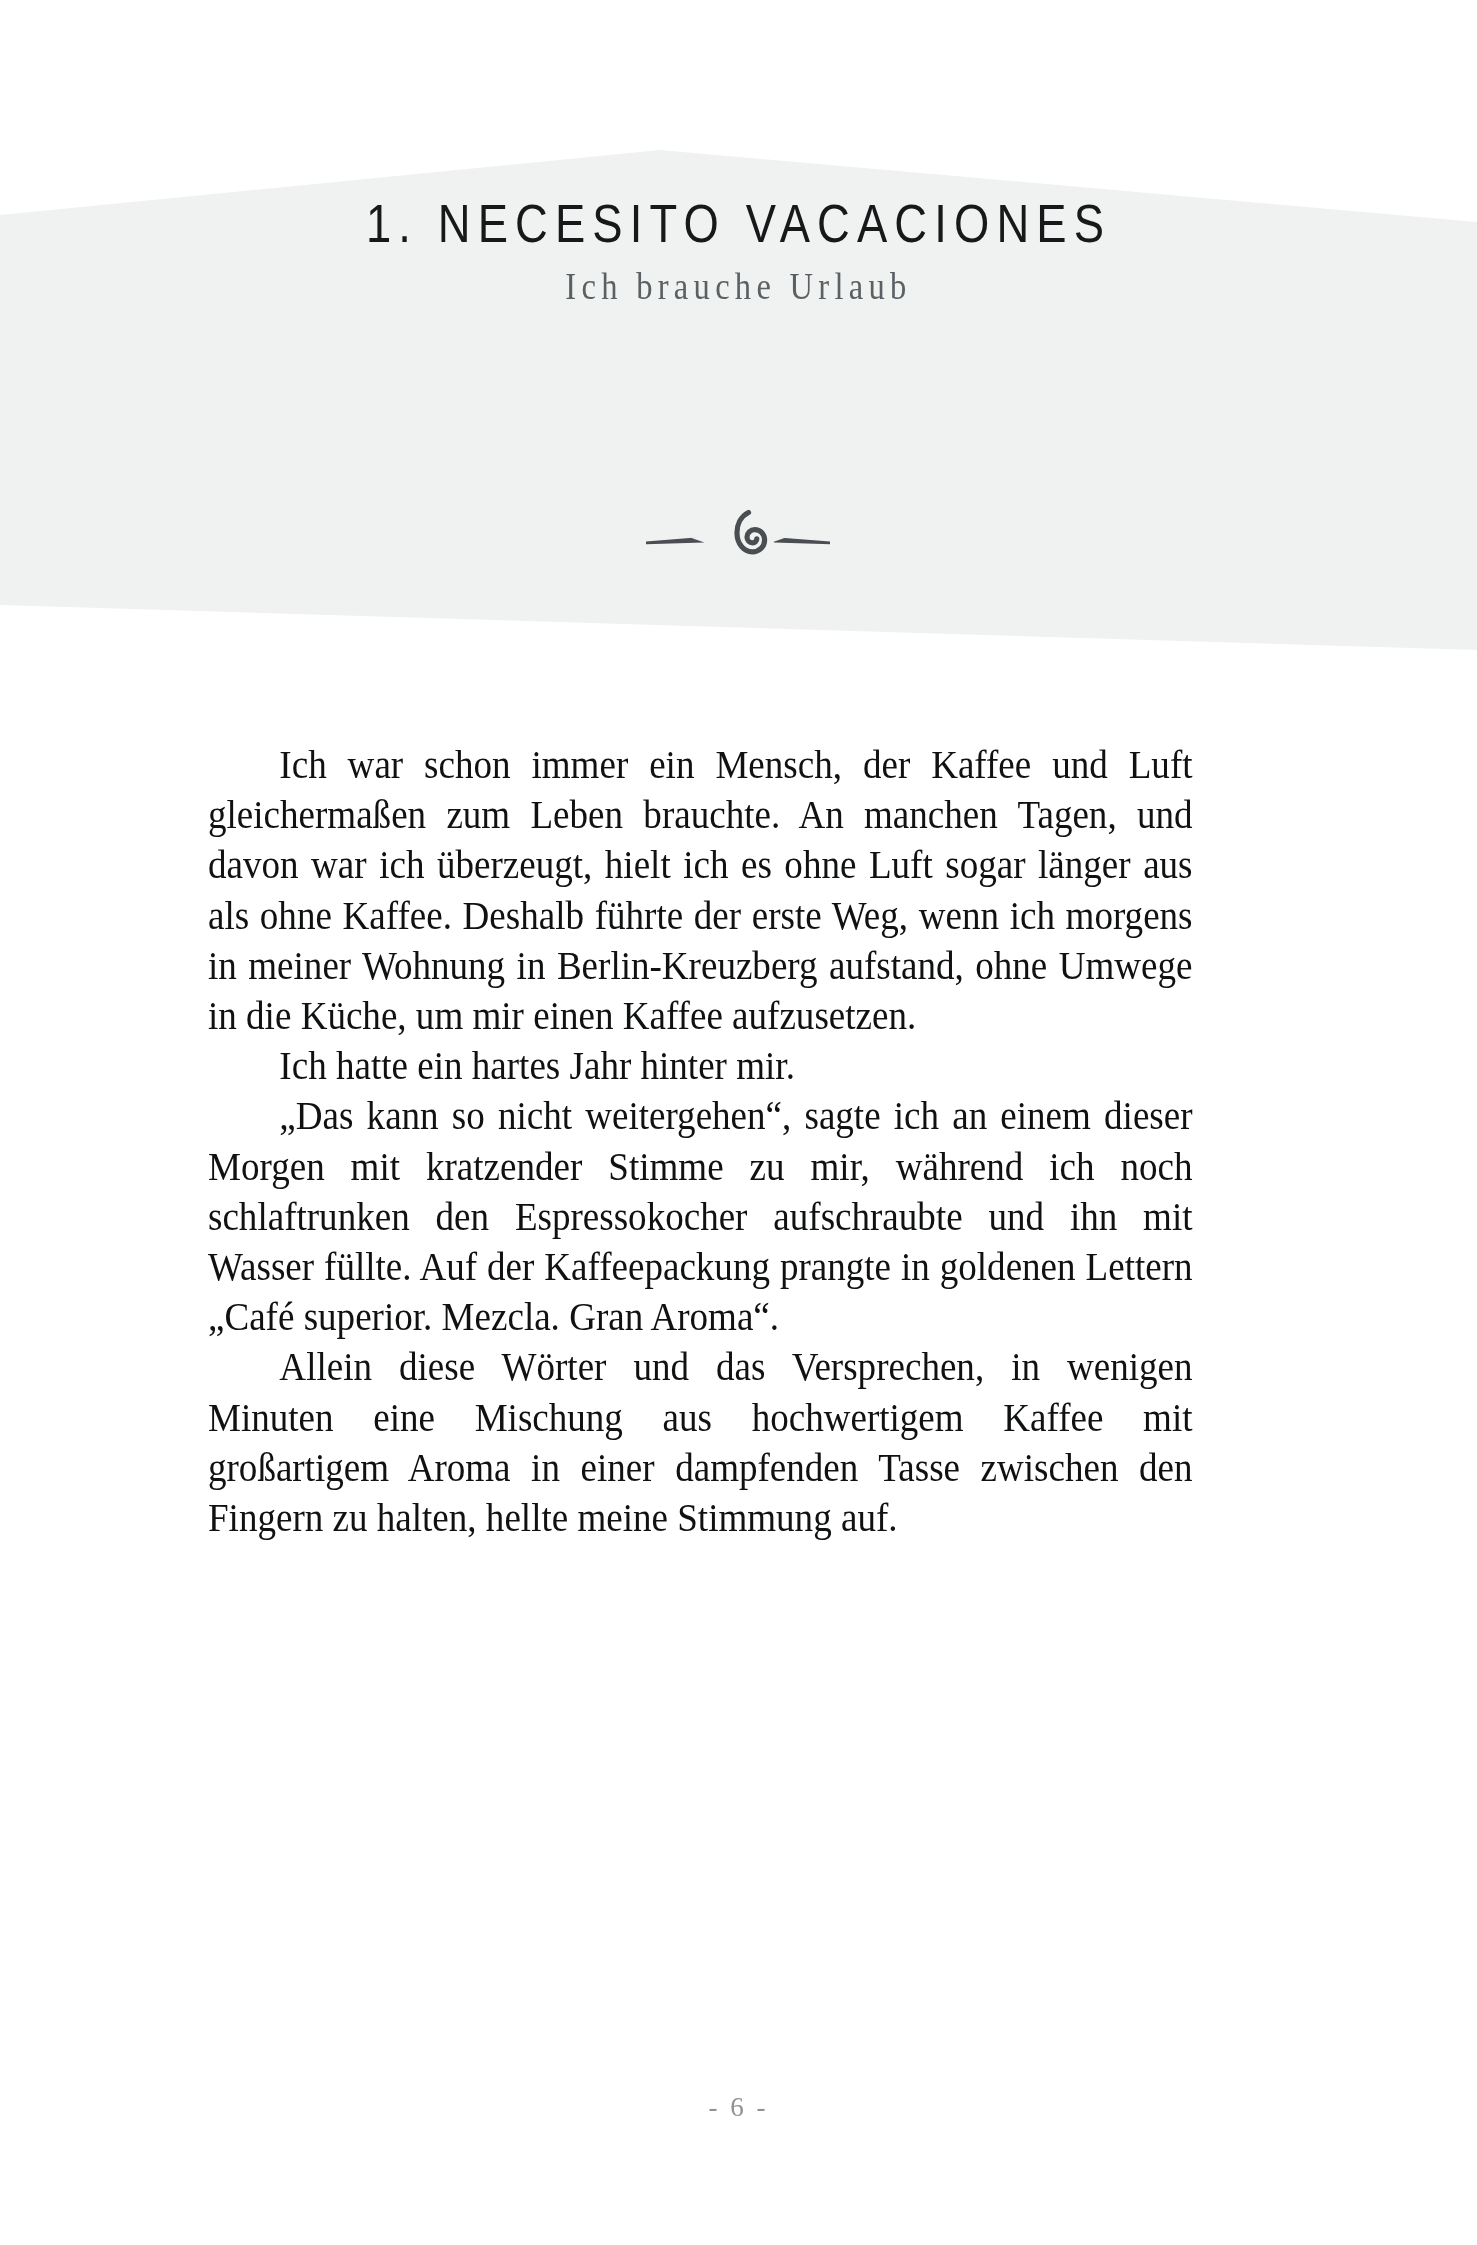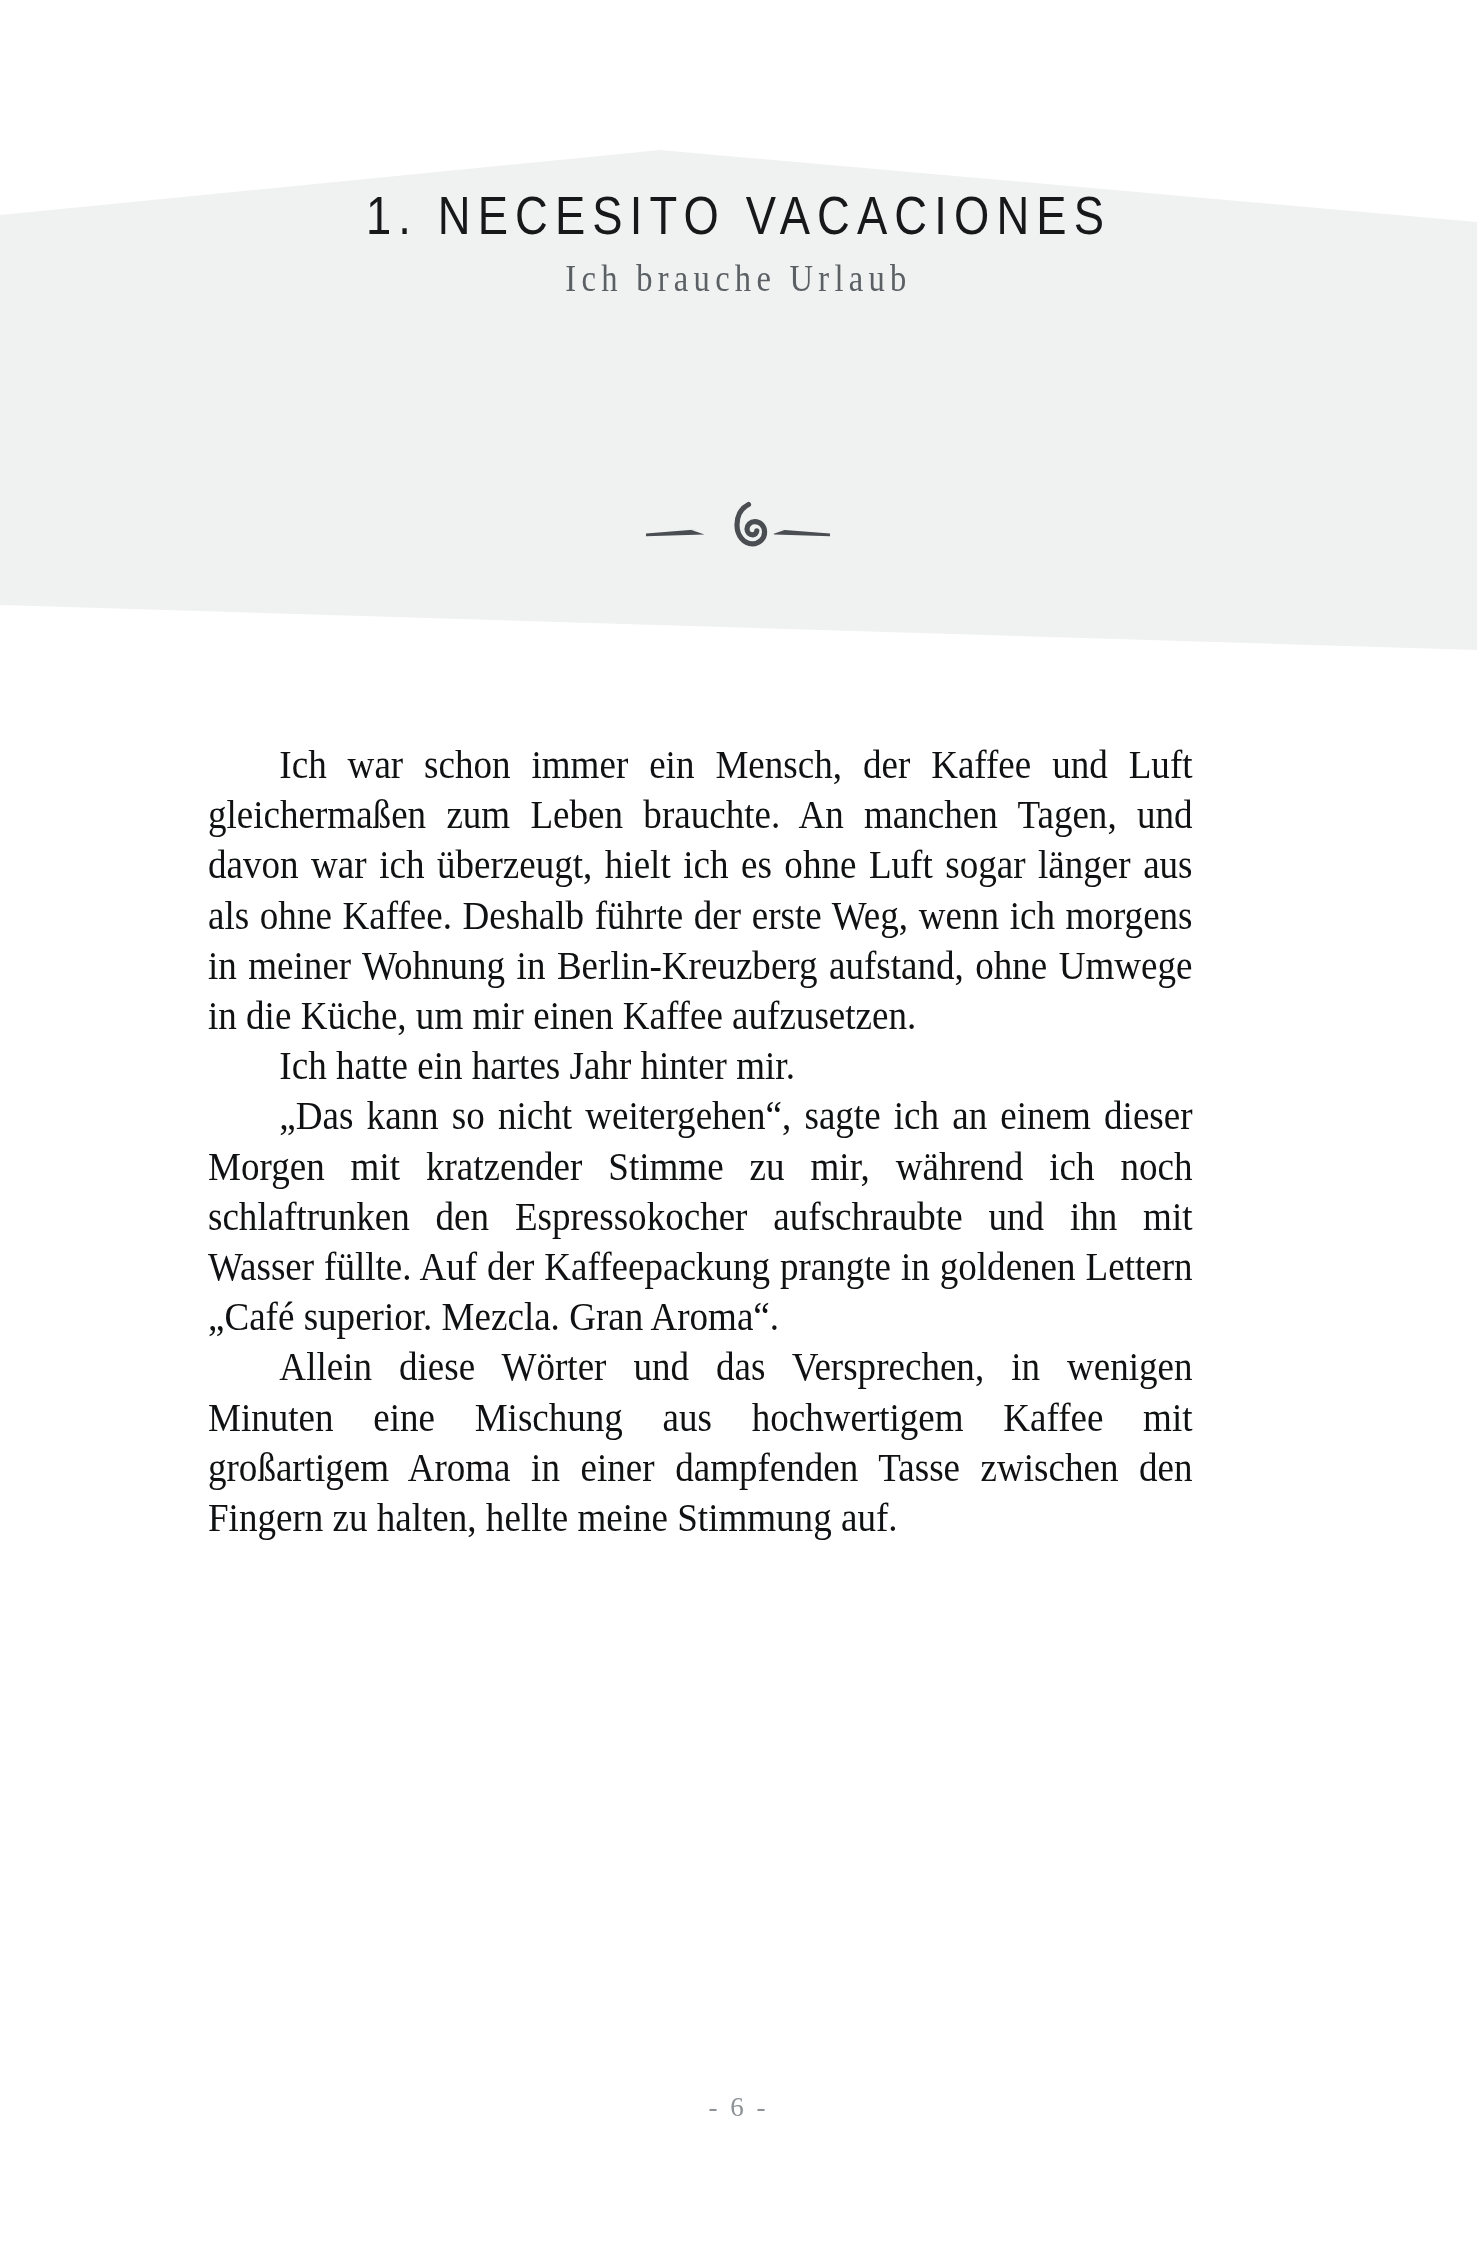--- a/index.html
+++ b/index.html
@@ -27,21 +27,21 @@
     position: absolute;
     left: 0;
     top: 0;
     width: 1477px;
     height: 680px;
     display: block;
   }
   #chapter-header .header-inner {
     position: absolute;
     left: 0;
-    top: 0;
+    top: 8px;
     width: 1319px;
     height: 680px;
   }
 
   
   #chapter-title {
     position: absolute;
     left: 0;
     top: 183px;
     width: 1477px;

